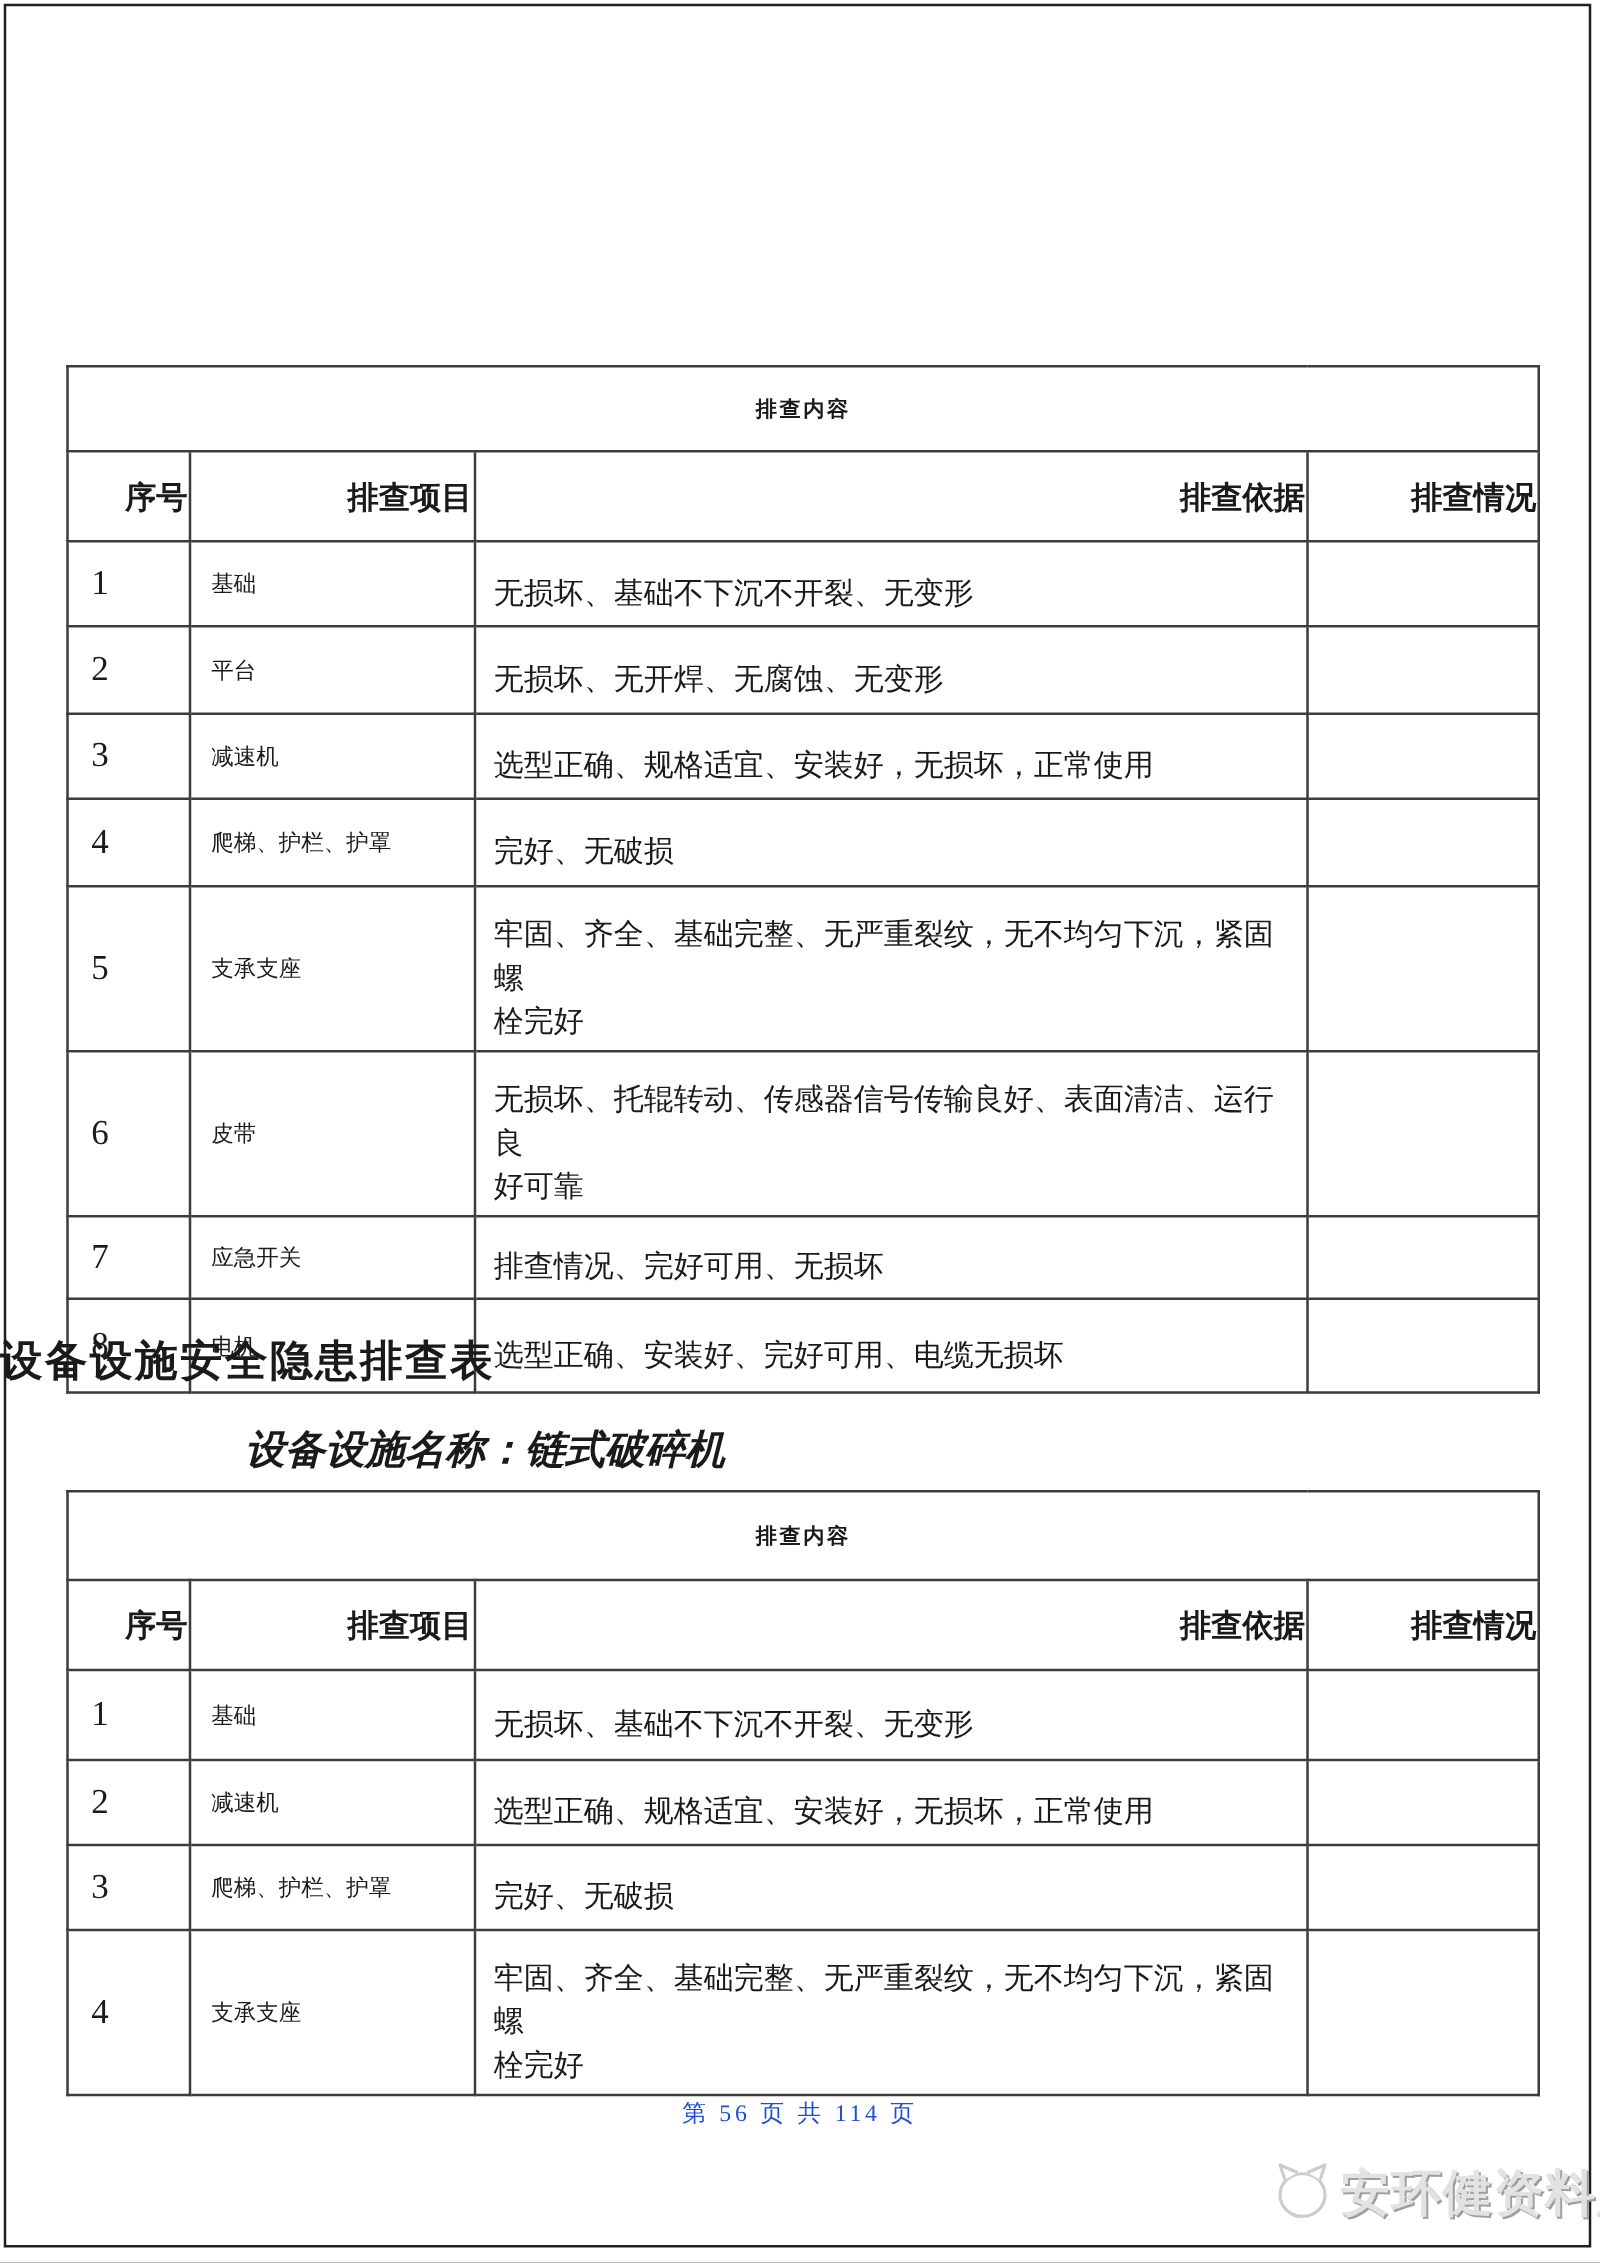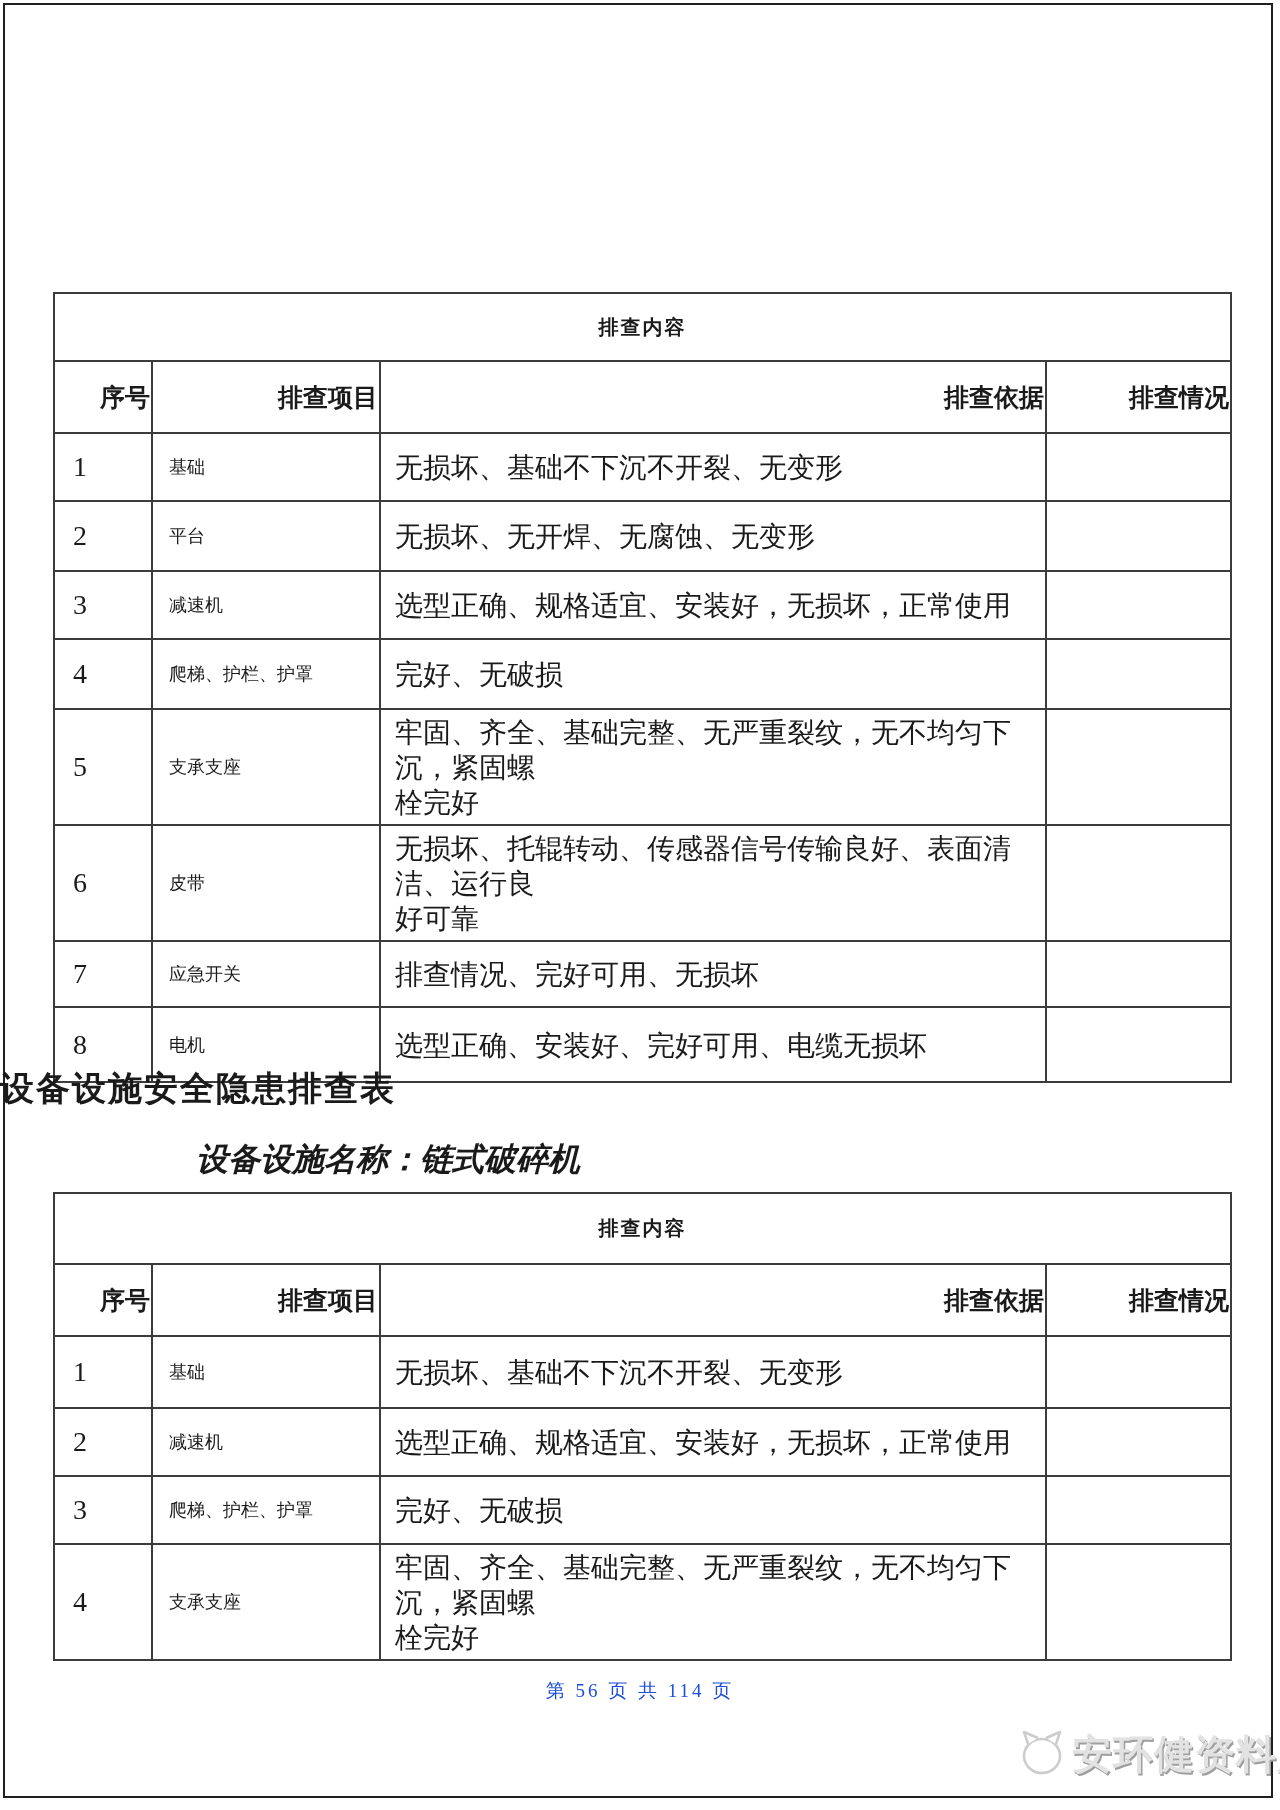--- a/index.html
+++ b/index.html
@@ -25,26 +25,26 @@
   table.insp{
     position:absolute;left:53px;width:1177px;
     border-collapse:collapse;table-layout:fixed;
   }
   table.t1{top:292px;}
   table.t2{top:1192px;}
   table.insp th,table.insp td{
     border:2px solid #3c3c3c;box-sizing:border-box;
     vertical-align:middle;overflow:hidden;
   }
-  th.content-hd{font-size:20px;font-weight:bold;letter-spacing:2px;}
+  th.content-hd{font-size:17px;font-weight:bold;letter-spacing:2px;}
   th.col-hd{font-size:25px;font-weight:bold;text-align:right;}
   td.no{font-size:28px;text-align:left;padding-left:18px;font-weight:normal;}
   td.item{font-size:18px;text-align:left;padding-left:16px;}
   td.basis{
-    font-size:28px;text-align:left;padding:5px 8px 4px 14px;
+    font-size:24px;text-align:left;padding:21px 8px 4px 14px;
     line-height:35px;white-space:pre-line;
   }
   td.status{}
   
   .section-title{
     position:absolute;left:0;top:1066px;width:1280px;
     font-size:34px;font-weight:bold;letter-spacing:2px;
   }
   .device2{
     position:absolute;left:196px;top:1138px;

